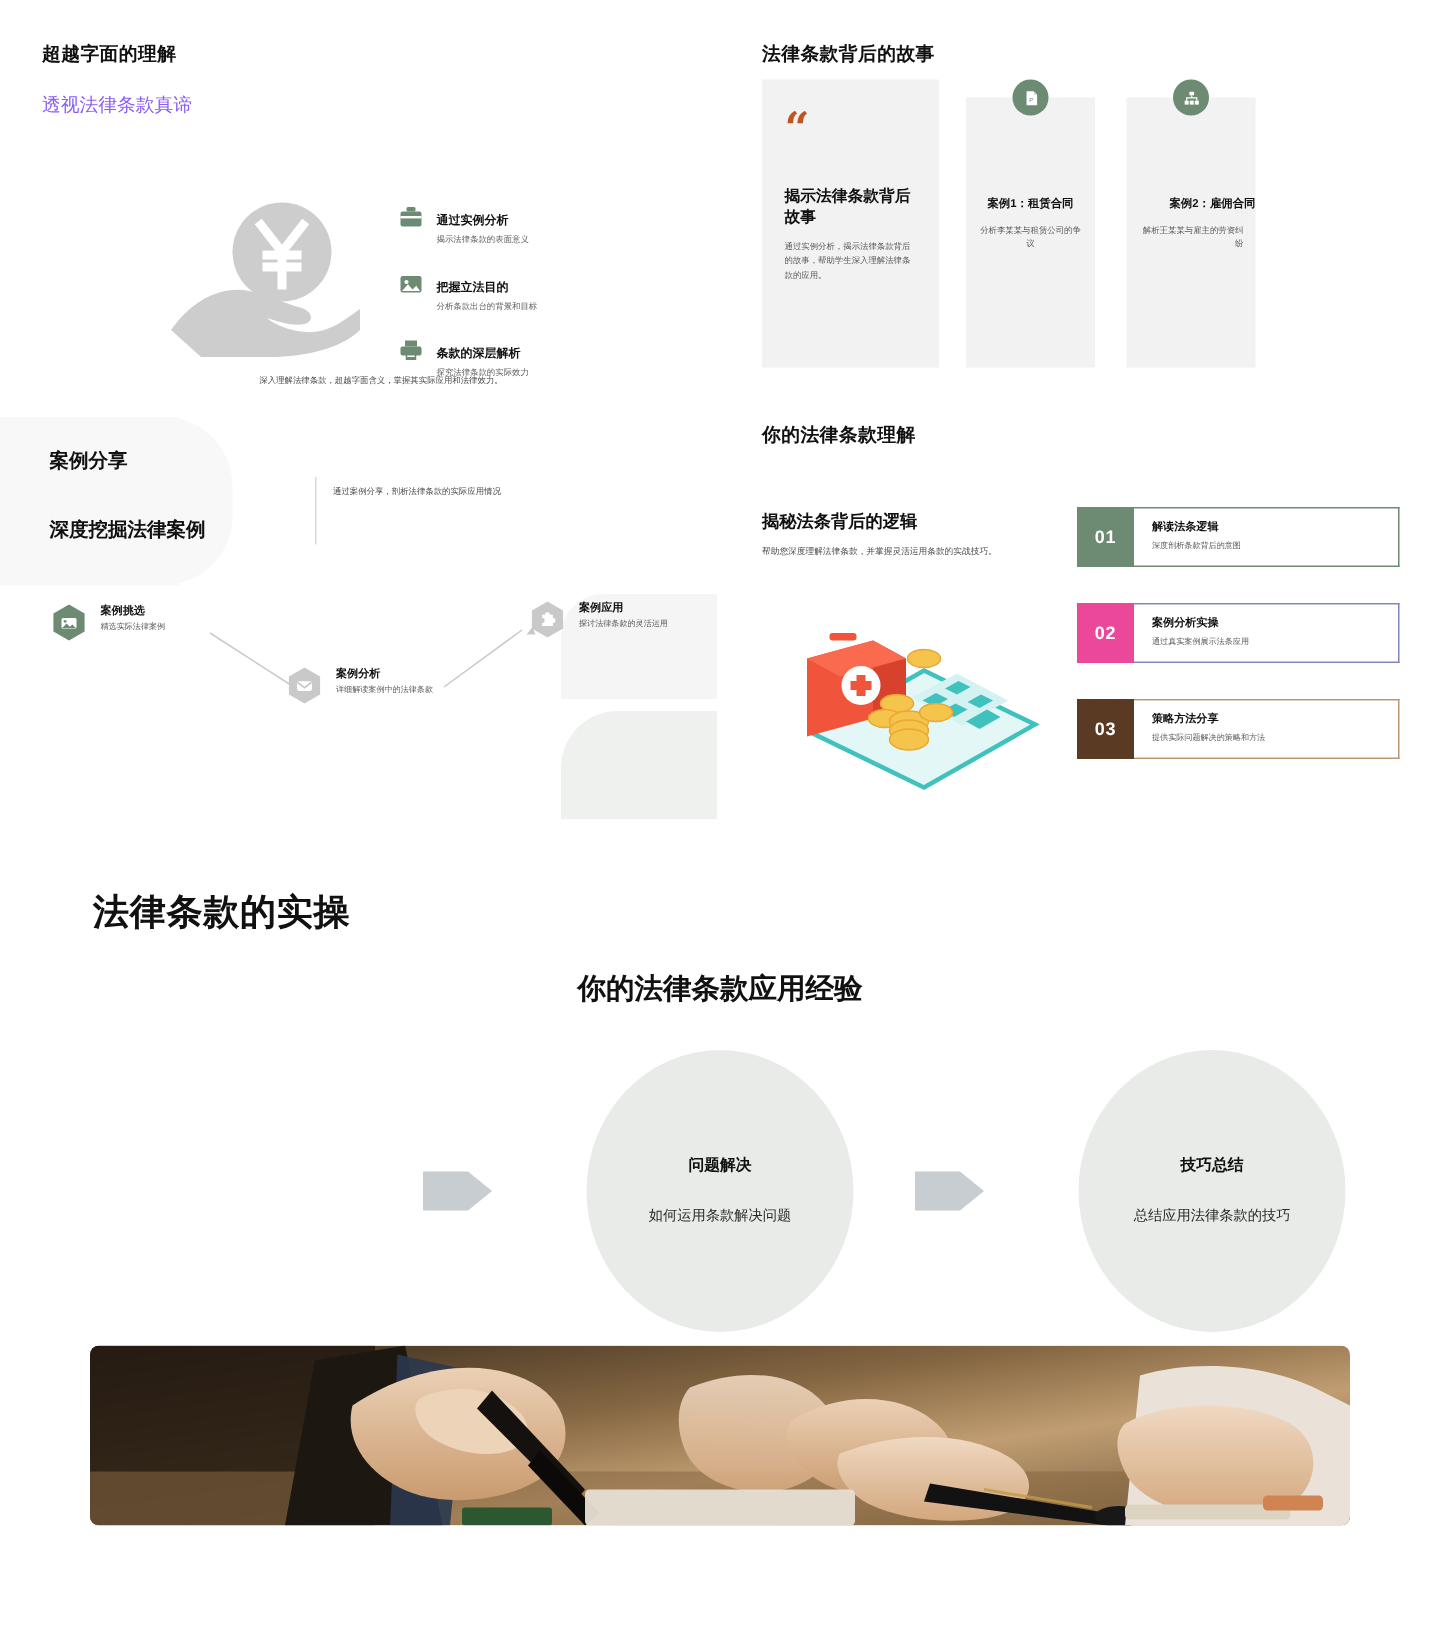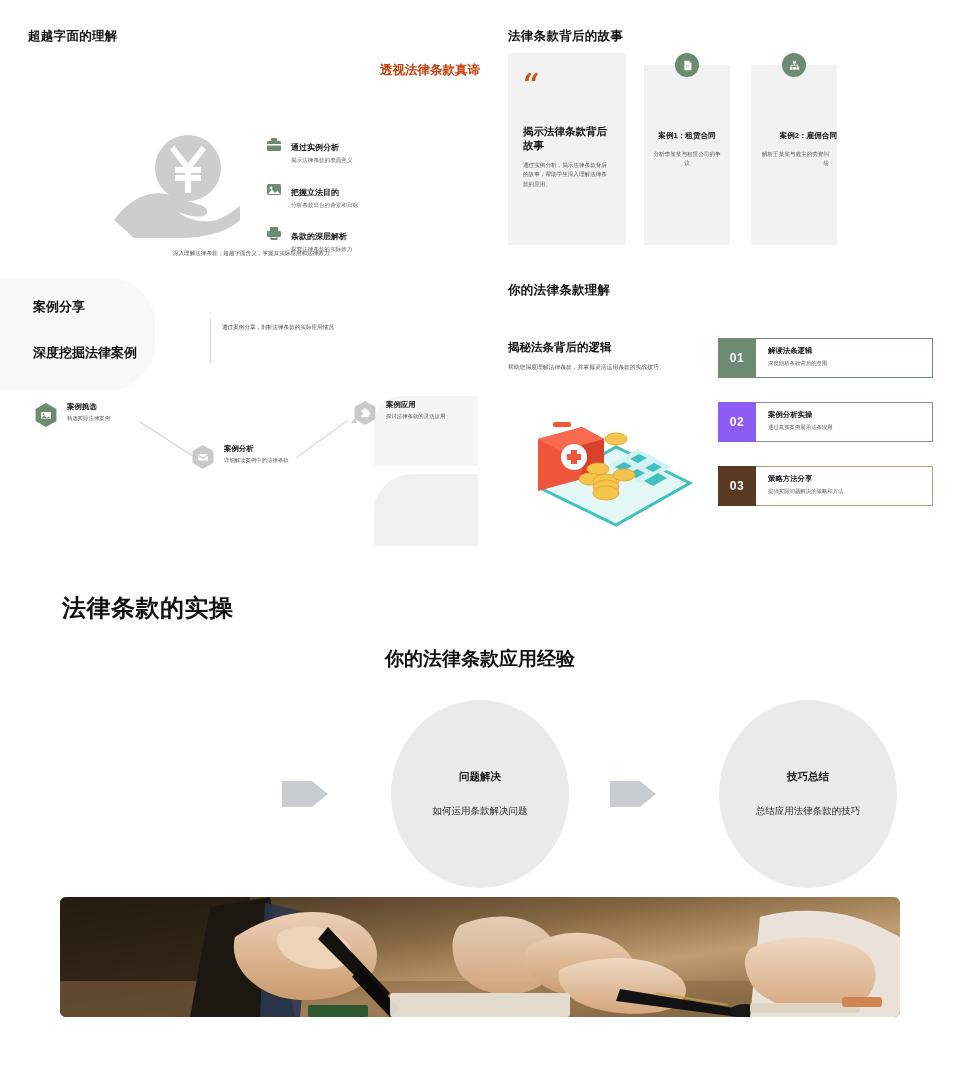--- a/index.html
+++ b/index.html
@@ -18,21 +18,21 @@
     font-weight: bold;
     color: #111;
     letter-spacing: .3px;
   }
 
   
   #p1 { left: 28px; top: 28px; width: 452px; height: 215px; }
   #p1 .panel-title { position: absolute; left: 0; top: 0; }
   #p1 .sub {
     position: absolute; left: 0; top: 34px; width: 452px;
-    text-align: right; font-size: 12.5px; font-weight: bold; color: #c2410c;
+    text-align: left; font-size: 12.5px; font-weight: normal; color: #8b5cf6;
   }
   #p1 .illus { position: absolute; left: 72px; top: 92px; width: 155px; height: 125px; }
   #p1 .feature-list { position: absolute; left: 238px; top: 108px; width: 190px; }
   .feat { display: flex; align-items: flex-start; margin-bottom: 16px; }
   .feat .ficon {
     width: 16px; height: 15px; flex: 0 0 16px; margin-right: 9px; margin-top: 1px;
   }
   .feat .ftxt .ft { font-size: 8px; font-weight: bold; color: #111; line-height: 1.25; }
   .feat .ftxt .fd { font-size: 5.6px; color: #5e5e5e; line-height: 1.35; margin-top: 3px; }
   #p1 .footnote {
@@ -330,21 +330,21 @@
   </div>
 
   <div class="numrow" id="nr0">
     <span class="badge" style="background:#6d8a72">01</span>
     <span class="rtxt" style="border-color:#6d8a72">
       <span class="rt" style="display:block">解读法条逻辑</span>
       <span class="rd" style="display:block">深度剖析条款背后的意图</span>
     </span>
   </div>
   <div class="numrow" id="nr1">
-    <span class="badge" style="background:#8b5cf6">02</span>
+    <span class="badge" style="background:#ec4899">02</span>
     <span class="rtxt" style="border-color:#8187bd">
       <span class="rt" style="display:block">案例分析实操</span>
       <span class="rd" style="display:block">通过真实案例展示法条应用</span>
     </span>
   </div>
   <div class="numrow" id="nr2">
     <span class="badge" style="background:#5a3a23">03</span>
     <span class="rtxt" style="border-color:#b79874">
       <span class="rt" style="display:block">策略方法分享</span>
       <span class="rd" style="display:block">提供实际问题解决的策略和方法</span>

